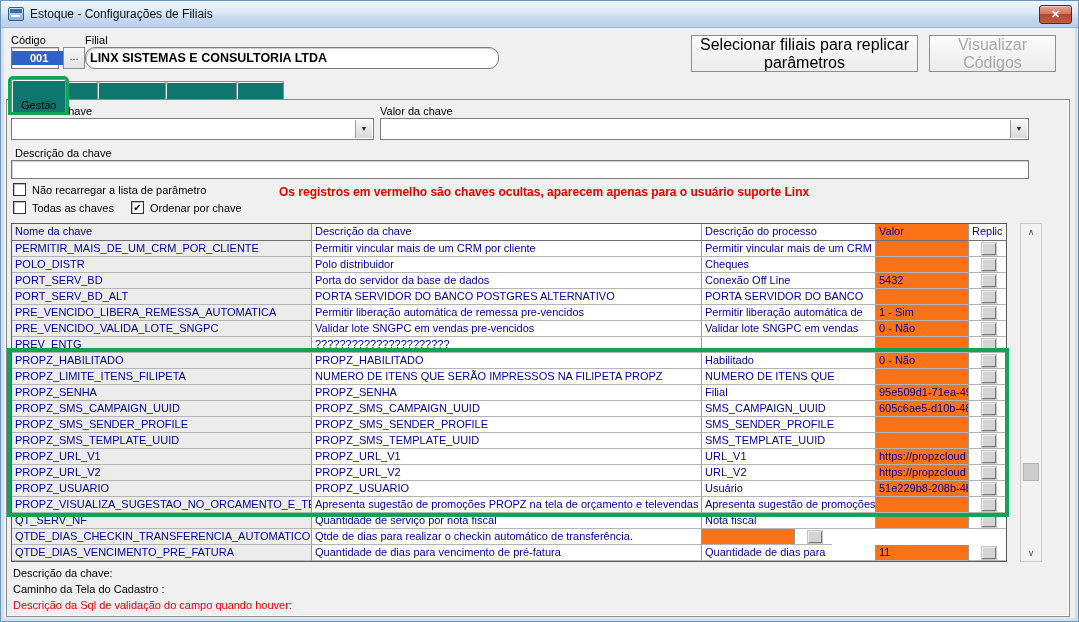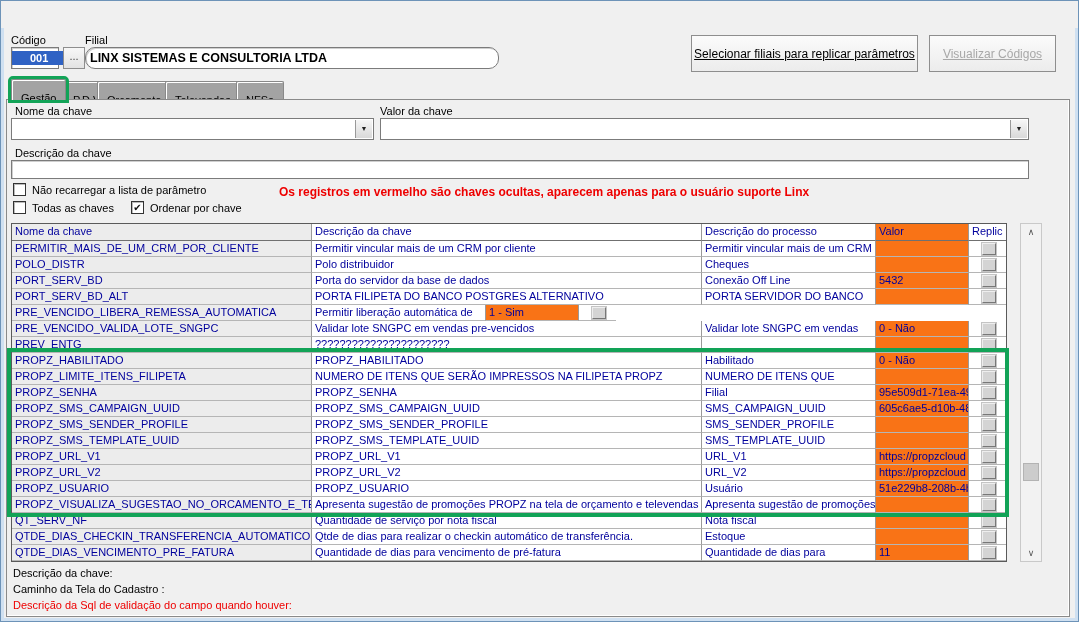--- a/index.html
+++ b/index.html
@@ -28,26 +28,26 @@
   .frame.b{left:0;right:0;bottom:0;height:3px;}
 
   .lbl{position:absolute;white-space:nowrap;}
   .field{position:absolute;background:#fff;border:1px solid #7b7b7b;box-shadow:inset 1px 1px 0 #cfcfcf;}
   .codigo-input{left:10px;top:46px;width:48px;height:22px;text-align:right;line-height:20px;padding-right:2px;font-weight:bold;}
   .codigo-sel{background:#2f62c4;color:#fff;padding:1px 18px;}
   .browse-btn{position:absolute;left:62px;top:46px;width:22px;height:22px;border:1px solid #8e8e8e;
     background:linear-gradient(#f7f7f7,#e3e3e3);text-align:center;line-height:16px;color:#444;cursor:pointer;}
   .filial-input{left:84px;top:46px;width:414px;height:22px;font-weight:bold;font-size:12.5px;line-height:20px;padding-left:4px;white-space:nowrap;overflow:hidden;border-radius:10px;}
   .win-btn{position:absolute;border:1px solid #8e8e8e;background:linear-gradient(#fbfbfb,#ececec);
-    font-size:12px;text-align:center;cursor:pointer;display:flex;align-items:center;justify-content:center;text-decoration:underline;}
+    font-size:16px;text-align:center;cursor:pointer;display:flex;align-items:center;justify-content:center;}
   .btn-select{left:690px;top:34px;width:227px;height:37px;}
   .btn-codes{left:928px;top:34px;width:127px;height:37px;color:#a8a8a8;cursor:default;}
 
-  .tab{position:absolute;top:78px;height:21px;background:#a3a3a3;border:1px solid #898989;border-bottom:none;
-    border-radius:2px 2px 0 0;text-align:center;line-height:19px;padding:9px 9px;cursor:pointer;
+  .tab{position:absolute;top:78px;height:21px;background:#0f766e;border:1px solid #898989;border-bottom:none;
+    border-radius:2px 2px 0 0;text-align:center;line-height:19px;padding:16px 9px;cursor:pointer;
     box-shadow:inset 1px 1px 0 #fff;}
   .tab.active{outline:3px solid var(--green);outline-offset:0;z-index:5;}
   .tab.t1{left:10px;} .tab.t2{left:62px;top:80px;height:19px;} .tab.t3{left:96px;top:80px;height:17px;}
   .tab.t4{left:164px;top:80px;height:19px;} .tab.t5{left:235px;top:80px;height:19px;}
 
   .panel{position:absolute;left:5px;top:98px;width:1064px;height:518px;background:#f0f0f0;
     border:1px solid #8a8a8a;box-shadow:inset -1px -1px 0 #ffffff;}
 
   .combo{position:absolute;background:#fff;border:1px solid #7b7b7b;}
   .combo .arrow{position:absolute;right:1px;top:1px;bottom:1px;width:17px;border-left:1px solid #999;
@@ -84,20 +84,25 @@
     pointer-events:none;z-index:6;}
 
   .footer-line{position:absolute;left:12px;white-space:nowrap;}
   .f1{top:566px;} .f2{top:582px;text-align:center;} .f3{top:598px;color:var(--red);}
 </style>
 </head>
 <body>
 
 <div class="window">
 
+  <div class="titlebar">
+    <span class="app-icon"></span>
+    <span class="title-text">Estoque - Configurações de Filiais</span>
+    <span class="close-btn">✕</span>
+  </div>
   <div class="frame l"></div>
   <div class="frame r"></div>
   <div class="frame b"></div>
 
   <div class="lbl" style="left:10px;top:33px;">Código</div>
   <div class="field codigo-input"><span class="codigo-sel">001</span></div>
   <div class="browse-btn">...</div>
   <div class="lbl" style="left:84px;top:33px;">Filial</div>
   <div class="field filial-input">LINX SISTEMAS E CONSULTORIA LTDA</div>
 
@@ -169,29 +174,30 @@
           <div class="gcell c1">PORT_SERV_BD</div>
           <div class="gcell c2">Porta do servidor da base de dados</div>
           <div class="gcell c3">Conexão Off Line</div>
           <div class="gcell c4">5432</div>
           <div class="gcell c5">
             <span class="replic-btn"></span>
           </div>
         </div>
         <div class="grid-row">
           <div class="gcell c1">PORT_SERV_BD_ALT</div>
-          <div class="gcell c2">PORTA FILIPETA DO BANCO POSTGRES ALTERNATIVO</div>
+          <div class="gcell c2">PORTA SERVIDOR DO BANCO POSTGRES ALTERNATIVO</div>
           <div class="gcell c3">PORTA SERVIDOR DO BANCO</div>
           <div class="gcell c4"></div>
           <div class="gcell c5">
             <span class="replic-btn"></span>
           </div>
         </div>
         <div class="grid-row">
           <div class="gcell c1">PRE_VENCIDO_LIBERA_REMESSA_AUTOMATICA</div>
+          <div class="gcell c2">Permitir liberação automática de remessa pre-vencidos</div>
           <div class="gcell c3">Permitir liberação automática de</div>
           <div class="gcell c4">1 - Sim</div>
           <div class="gcell c5">
             <span class="replic-btn"></span>
           </div>
         </div>
         <div class="grid-row">
           <div class="gcell c1">PRE_VENCIDO_VALIDA_LOTE_SNGPC</div>
           <div class="gcell c2">Validar lote SNGPC em vendas pre-vencidos</div>
           <div class="gcell c3">Validar lote SNGPC em vendas</div>
@@ -304,21 +310,20 @@
           <div class="gcell c2">Quantidade de serviço por nota fiscal</div>
           <div class="gcell c3">Nota fiscal</div>
           <div class="gcell c4"></div>
           <div class="gcell c5">
             <span class="replic-btn"></span>
           </div>
         </div>
         <div class="grid-row">
           <div class="gcell c1">QTDE_DIAS_CHECKIN_TRANSFERENCIA_AUTOMATICO</div>
           <div class="gcell c2">Qtde de dias para realizar o checkin automático de transferência.</div>
-          <div class="gcell c3">Estoque</div>
           <div class="gcell c4"></div>
           <div class="gcell c5">
             <span class="replic-btn"></span>
           </div>
         </div>
         <div class="grid-row">
           <div class="gcell c1">QTDE_DIAS_VENCIMENTO_PRE_FATURA</div>
           <div class="gcell c2">Quantidade de dias para vencimento de pré-fatura</div>
           <div class="gcell c3">Quantidade de dias para</div>
           <div class="gcell c4">11</div>

